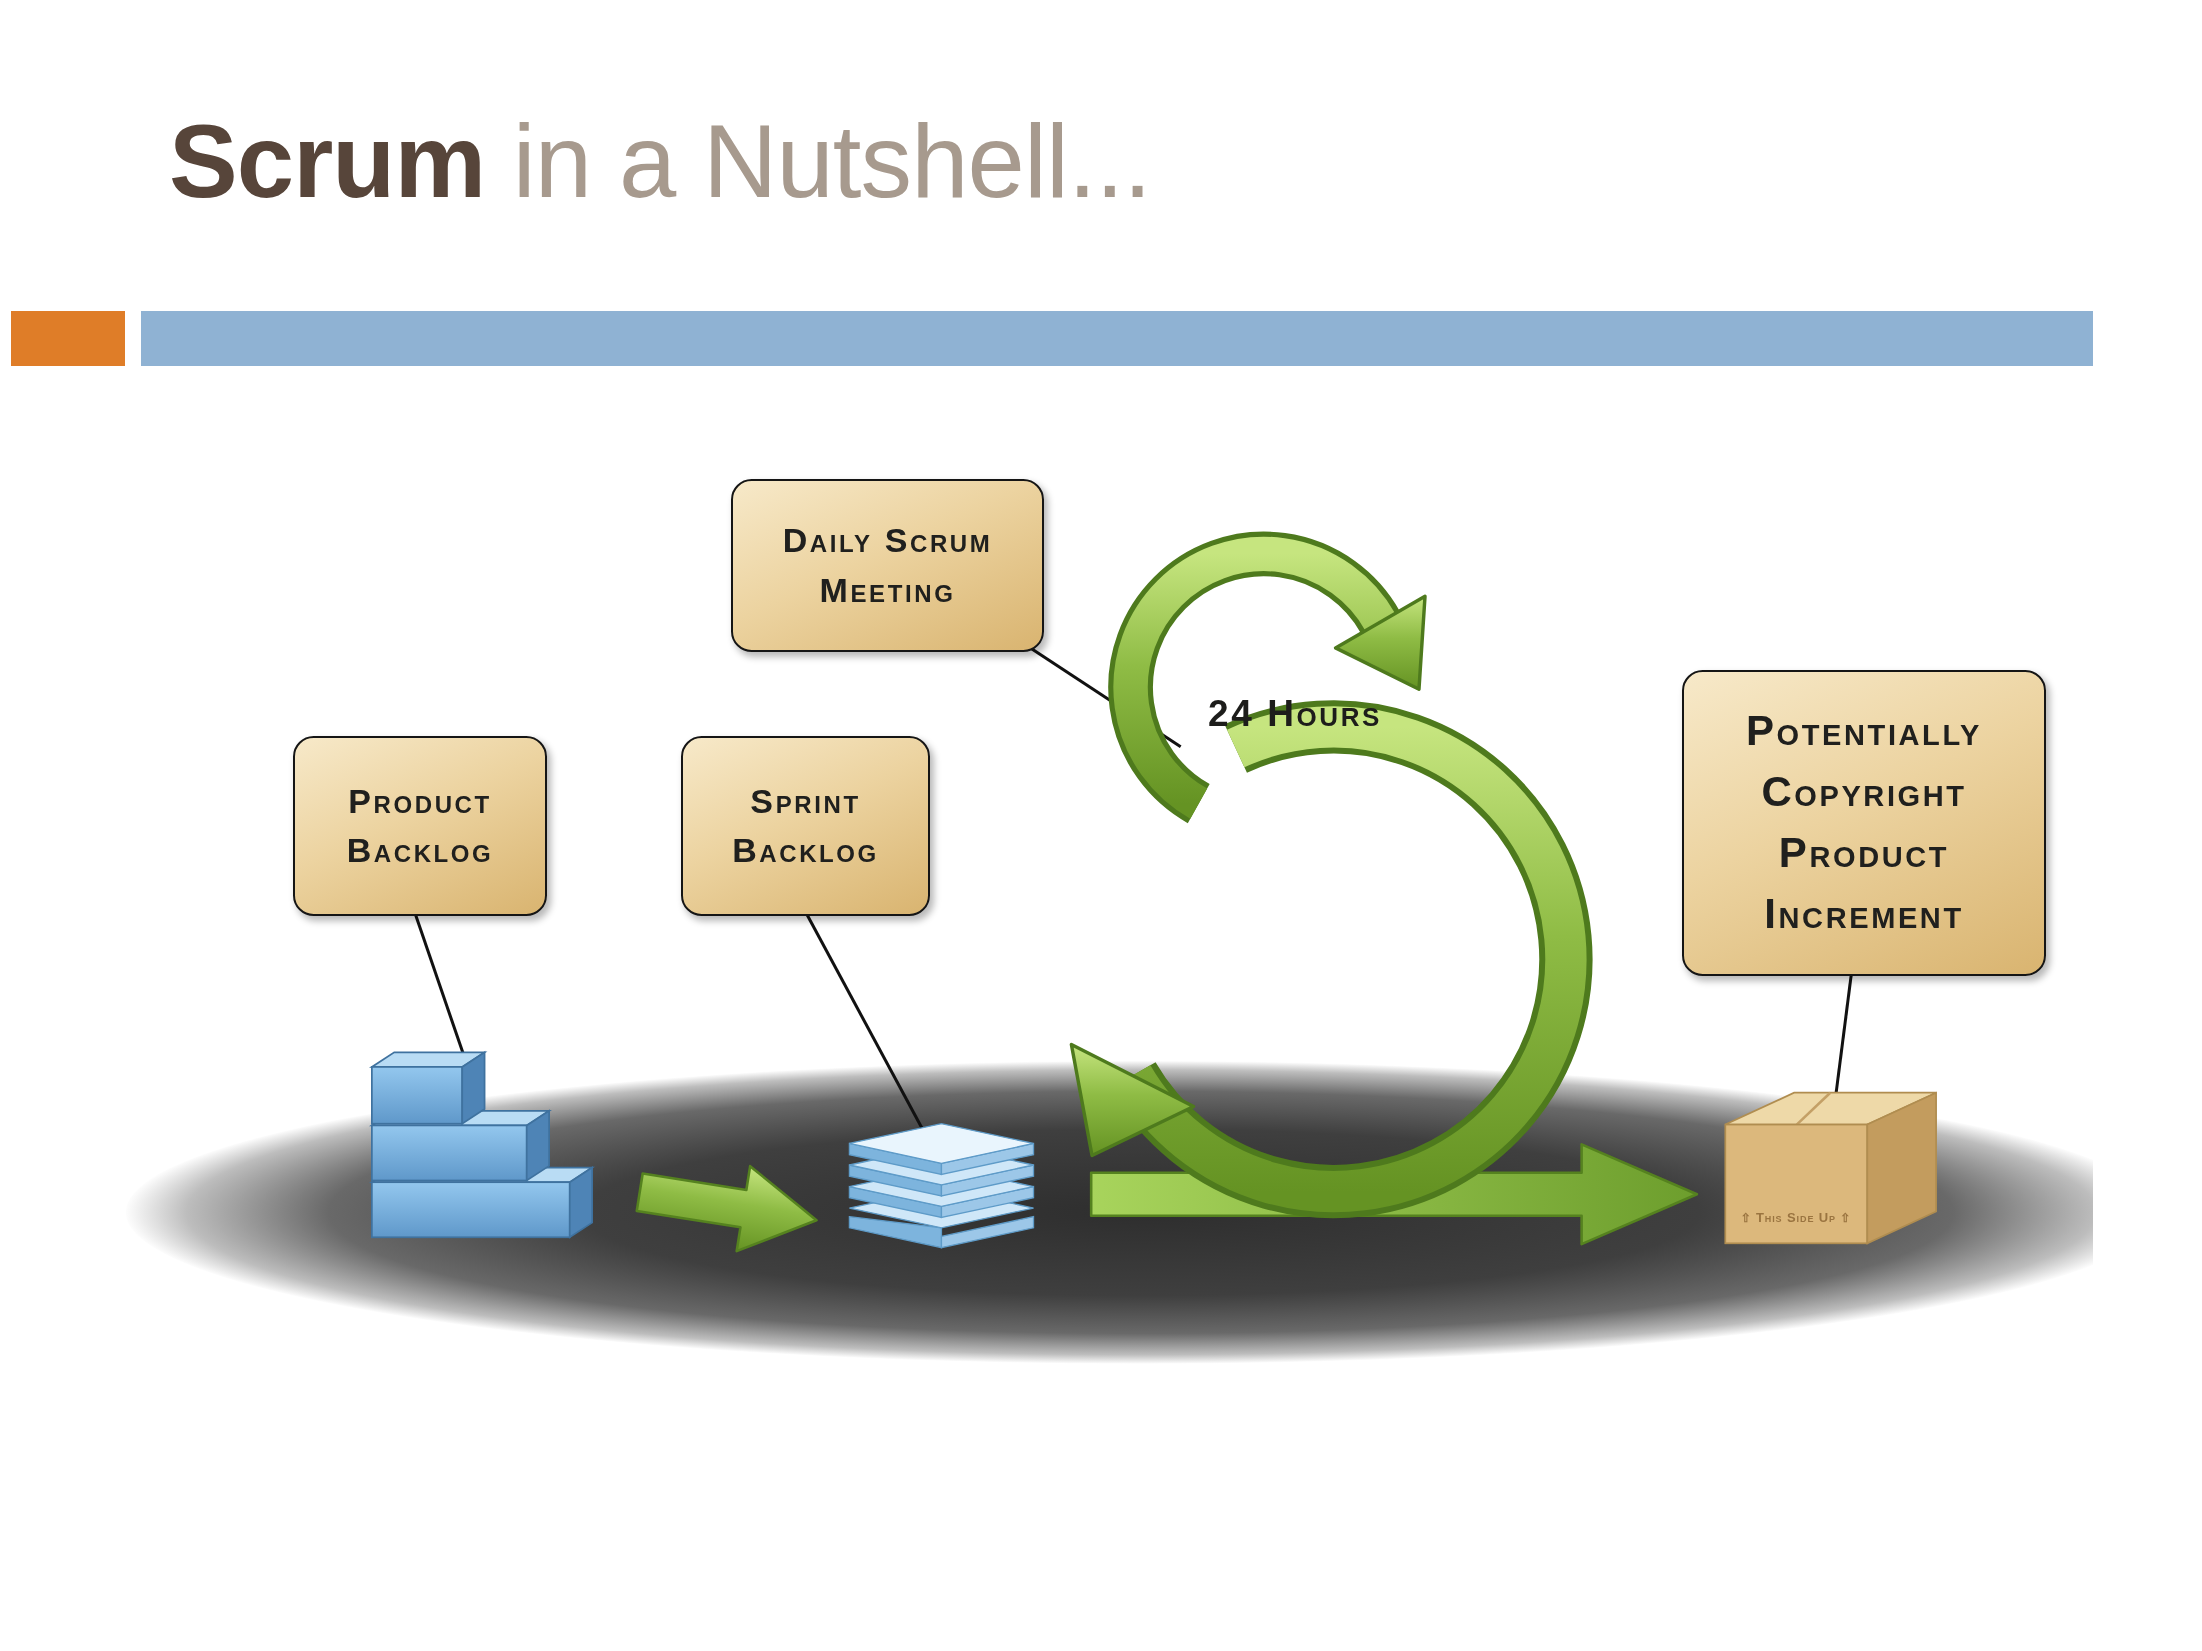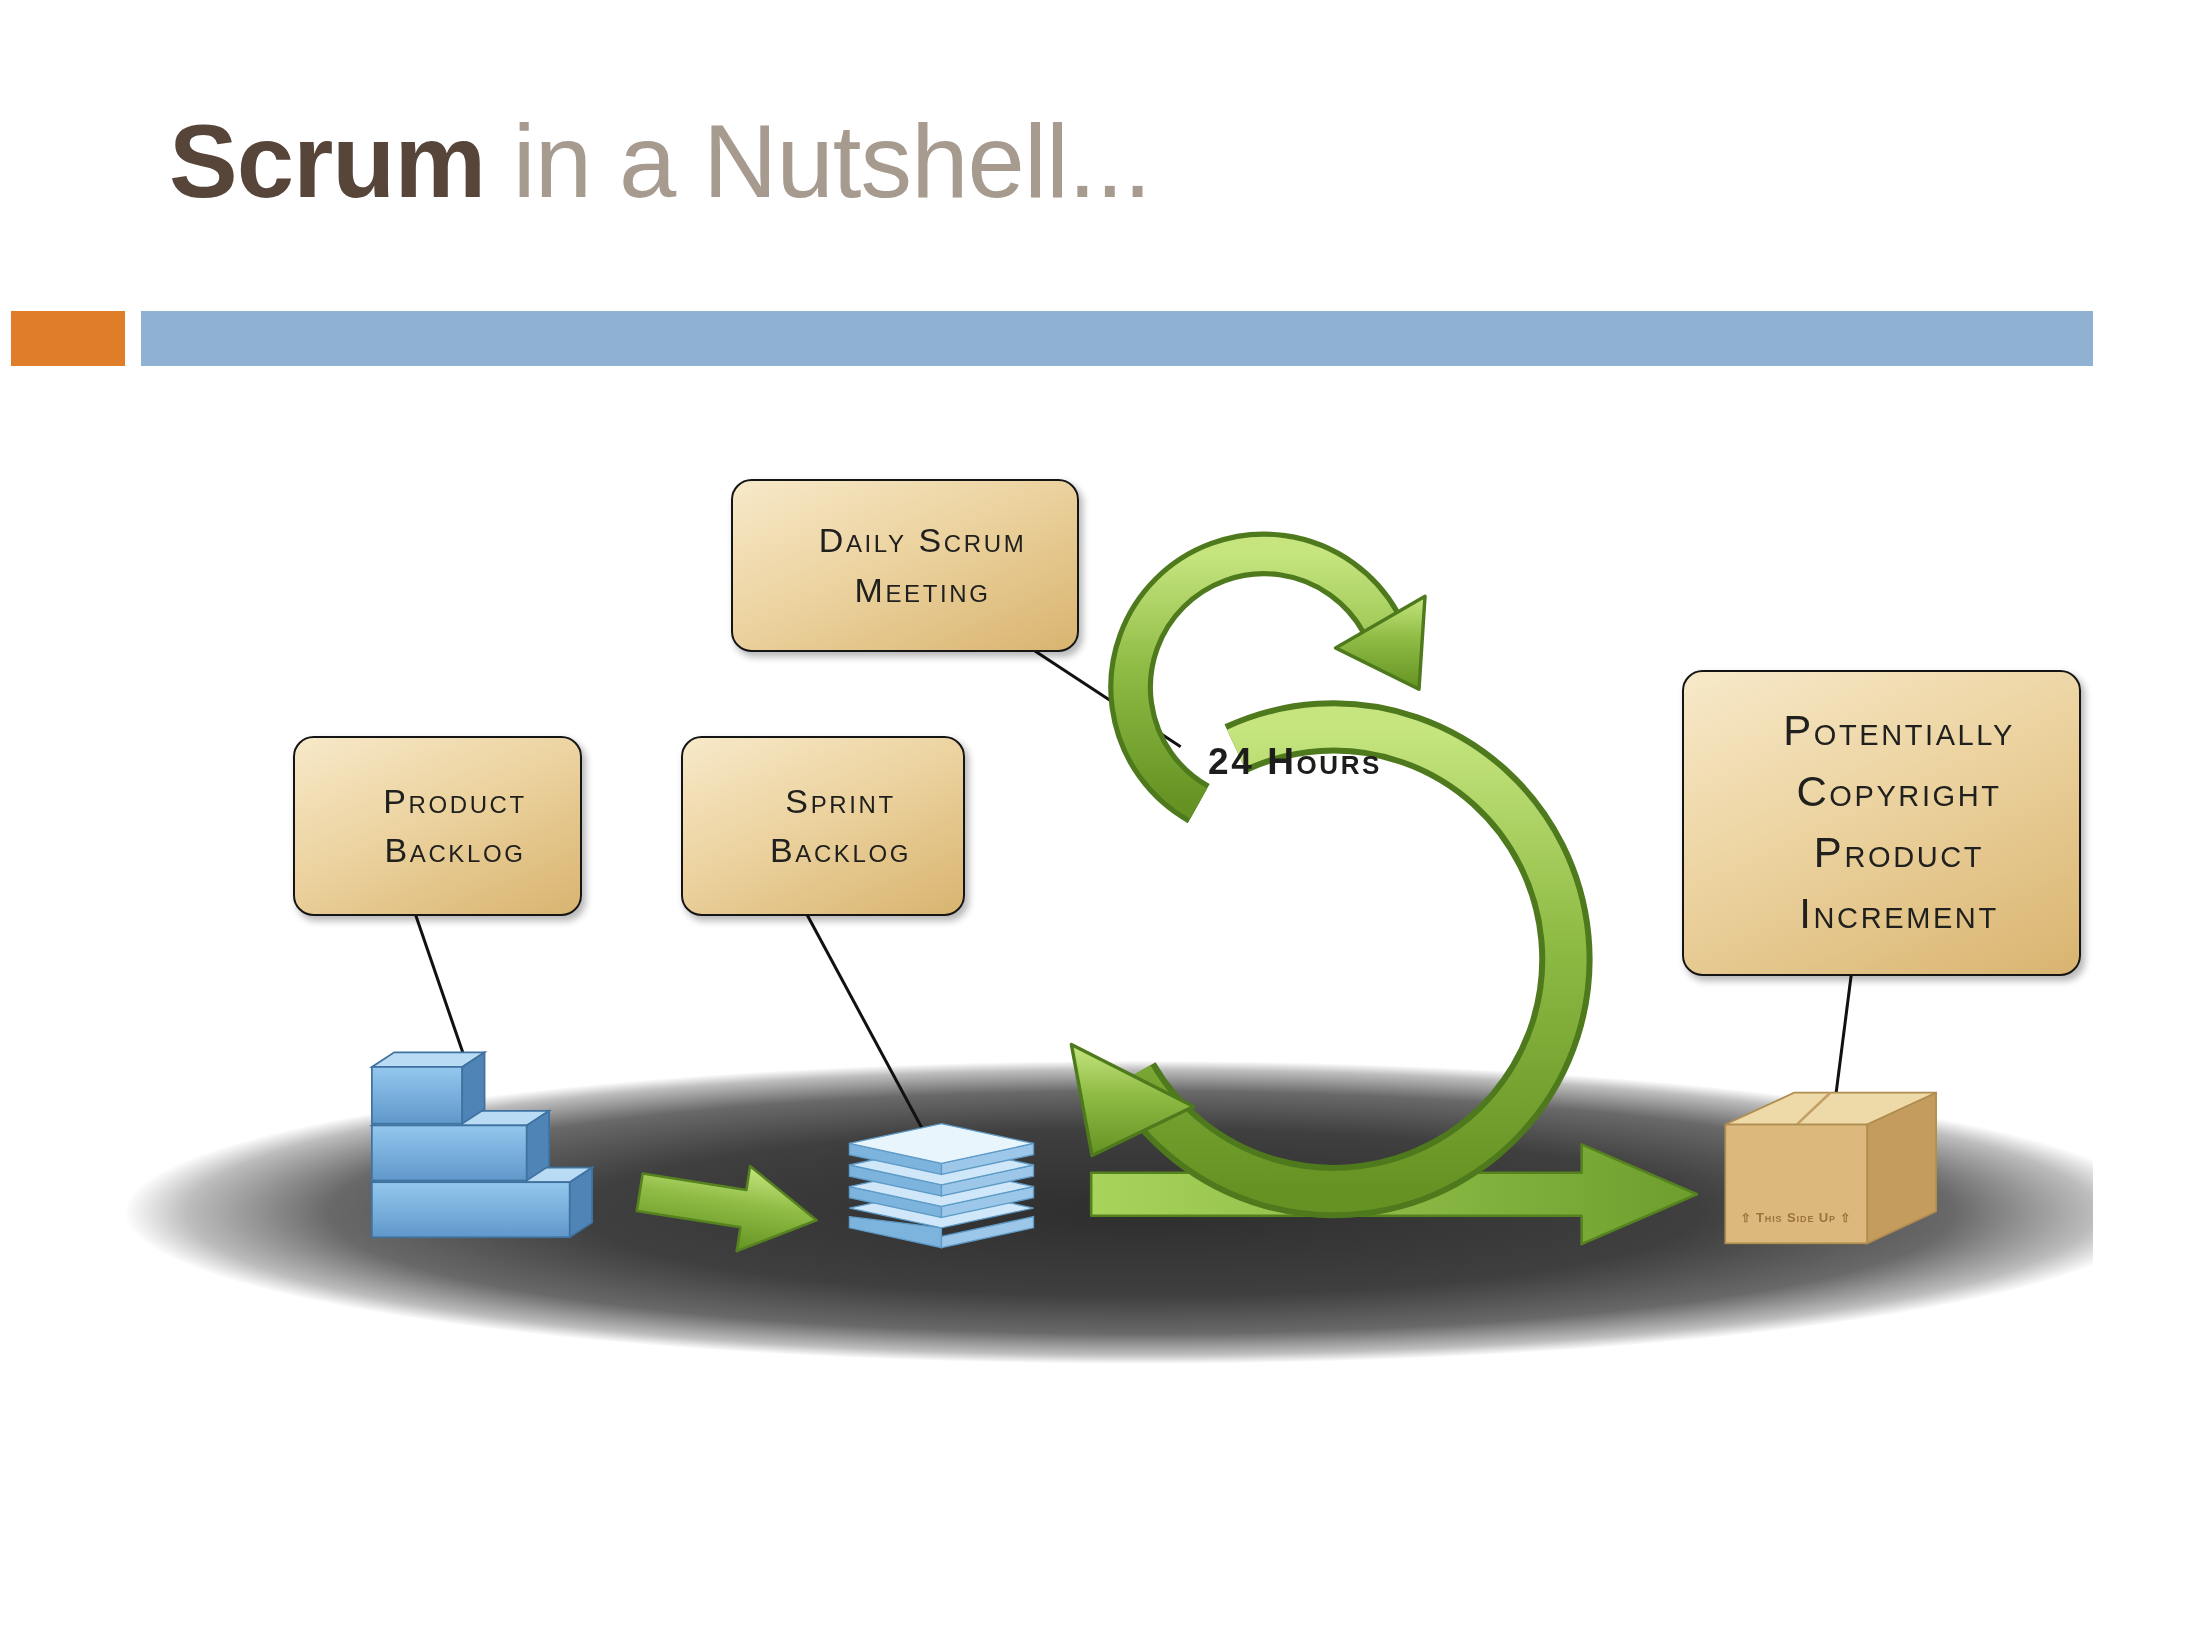--- a/index.html
+++ b/index.html
@@ -17,31 +17,31 @@
   
   .bar-orange { position:absolute; left:11.2px; top:311px; width:114px; height:55px; background:#df7d28; }
   .bar-blue   { position:absolute; left:141px; top:311px; width:2061px; height:55px; background:#8fb2d3; }
   
   .diagram-svg { position:absolute; left:0; top:0; }
   
   .label-box {
     position:absolute; border:2.6px solid #151515; border-radius:20.6px;
     background:linear-gradient(155deg,#f7e9c9 0%,#ecd3a0 45%,#d9b470 100%);
     display:flex; flex-direction:column; justify-content:center; align-items:center;
-    text-align:center; color:#20201e; font-weight:normal; font-variant:small-caps;
-    letter-spacing:2.6px; box-shadow:3.4px 4.3px 7.7px rgba(0,0,0,0.28);padding-left:35px;
+    text-align:center; color:#20201e; font-weight:bold; font-variant:small-caps;
+    letter-spacing:2.6px; box-shadow:3.4px 4.3px 7.7px rgba(0,0,0,0.28);
   }
   .label-box .line { line-height:1.45; }
   .box-daily    { left:731px;  top:479px; width:309px; height:169px; font-size:34px; }
   .box-product  { left:293px;  top:736px; width:250px; height:176px; font-size:34px; }
   .box-sprint   { left:681px;  top:736px; width:245px; height:176px; font-size:34px; }
   .box-shippable{ left:1682px; top:670px; width:360px; height:302px; font-size:42px; }
   
   .cycle-label { position:absolute; font-weight:bold; font-variant:small-caps; color:#1d1d1b; text-align:center; }
-  .label-hours { left:1170px; top:693px;  width:250px; font-size:37px; letter-spacing:2.6px;margin-top:48px; }
+  .label-hours { left:1170px; top:693px;  width:250px; font-size:37px; letter-spacing:2.6px; }
   .label-weeks { left:1144px; top:945px; width:387px; font-size:53px; letter-spacing:3.4px; }
   
   .carton-caption {
     position:absolute; left:1728px; top:1210px; width:136px;
     display:flex; justify-content:center; align-items:center; gap:4.3px;
     font-size:13px; font-weight:bold; font-variant:small-caps;
     letter-spacing:0.9px; color:#9a7440;
   }
   .carton-caption .up-arrow { font-size:12px; }
   

